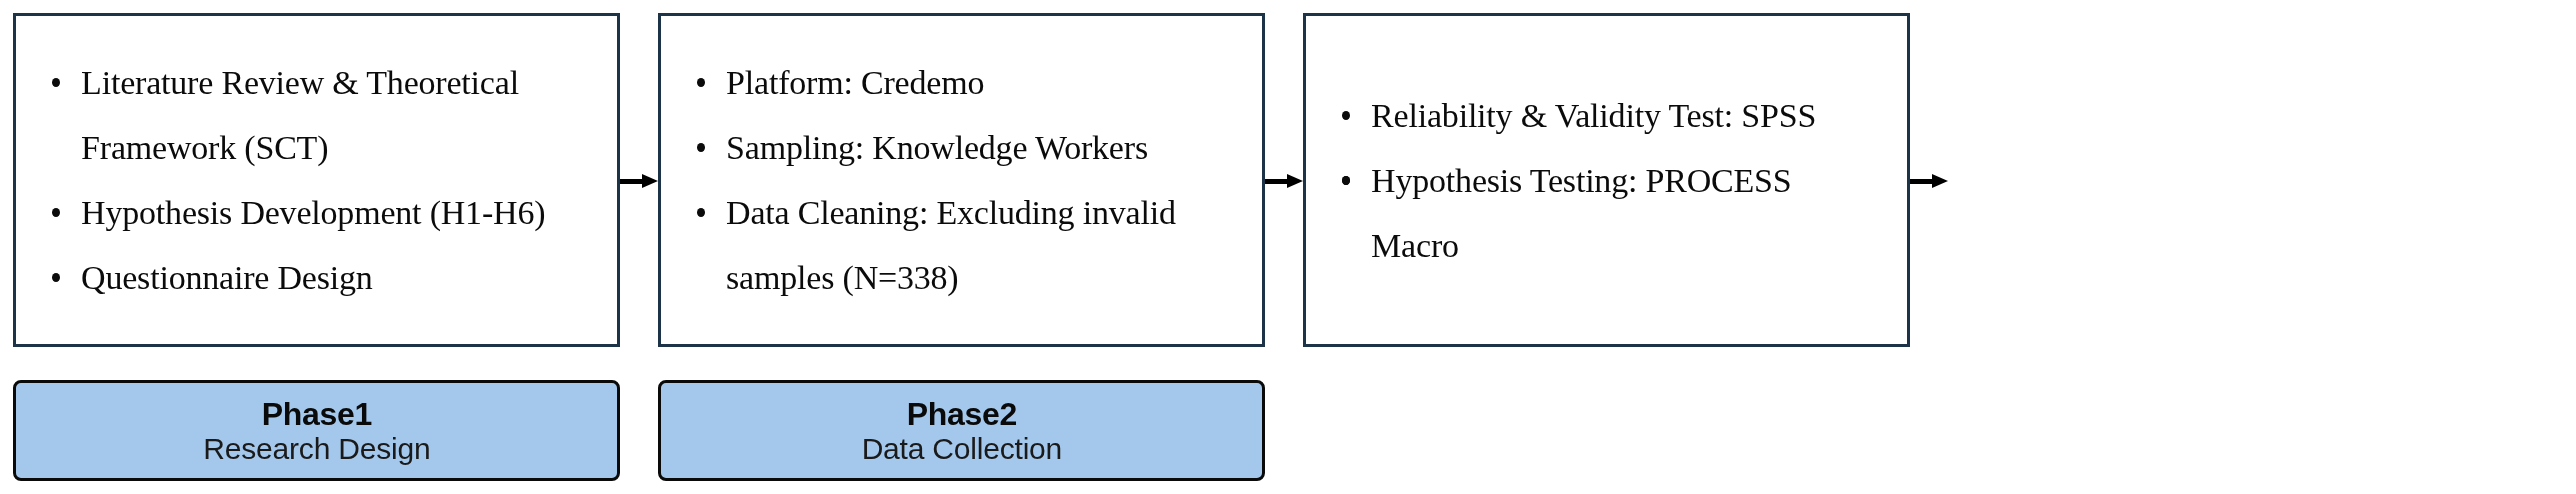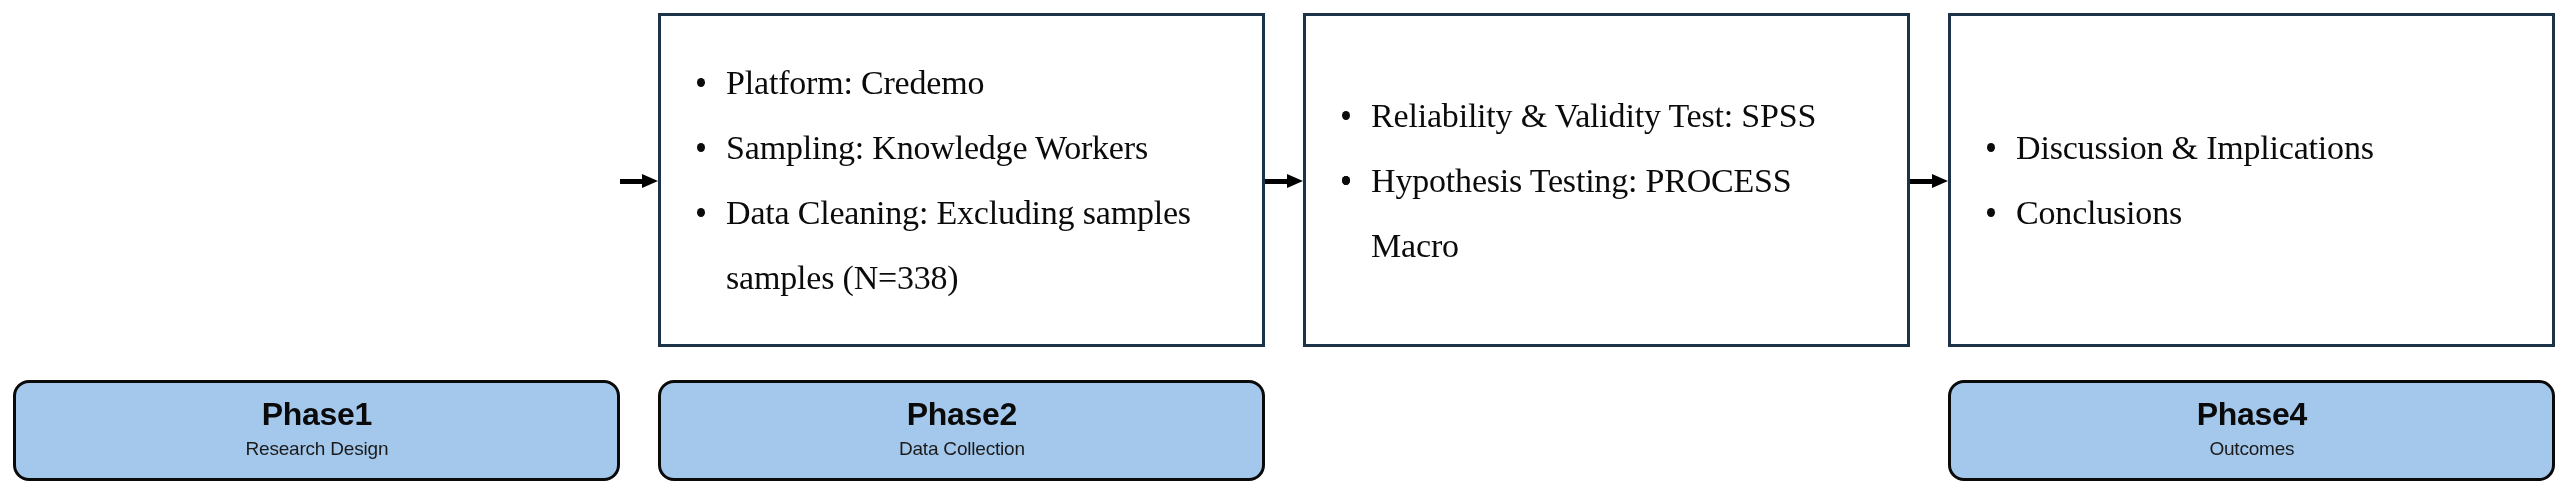--- a/index.html
+++ b/index.html
@@ -122,51 +122,65 @@
   
   .phase-box {
     position: absolute;
     left: 0;
     top: 380px;
     width: 607px;
     height: 101px;
     box-sizing: border-box;
     background: #a4c8ec;
     border: 3.6px solid #0a0a0a;
-    border-radius: 16px;
+    border-radius: 8px;
     display: flex;
     flex-direction: column;
     align-items: center;
     justify-content: center;
     font-family: "Liberation Sans", "DejaVu Sans", sans-serif;
   }
   .phase-title {
     font-size: 32px;
     font-weight: bold;
     color: #0a0a0a;
     line-height: 35px;
     letter-spacing: -0.3px;
   }
   .phase-subtitle {
-    font-size: 19px;
+    font-size: 30px;
     font-weight: normal;
     color: #1a1a1a;
     line-height: 33px;
     letter-spacing: -0.2px;
   }
 </style>
 </head>
 <body>
 
 <div id="flowchart">
   <div class="columns">
 
     <div class="lead-pad"></div>
 
     <div class="column">
+      <div class="content-box">
+        <ul class="bullet-list">
+          <li class="bullet-item">
+            <span class="cont">Literature Review &amp; Theoretical</span>
+            <span class="cont">Framework (SCT)</span>
+          </li>
+          <li class="bullet-item">
+            <span class="cont">Hypothesis Development (H1-H6)</span>
+          </li>
+          <li class="bullet-item">
+            <span class="cont">Questionnaire Design</span>
+          </li>
+        </ul>
+      </div>
       <div class="phase-box">
         <div class="phase-title">Phase1</div>
         <div class="phase-subtitle">Research Design</div>
       </div>
     </div>
 
     <div class="gap">
       <div class="arrow">
         <div class="shaft"></div>
         <div class="head"></div>
@@ -176,21 +190,21 @@
     <div class="column">
       <div class="content-box">
         <ul class="bullet-list">
           <li class="bullet-item">
             <span class="cont">Platform: Credemo</span>
           </li>
           <li class="bullet-item">
             <span class="cont">Sampling: Knowledge Workers</span>
           </li>
           <li class="bullet-item">
-            <span class="cont">Data Cleaning: Excluding samples</span>
+            <span class="cont">Data Cleaning: Excluding invalid</span>
             <span class="cont">samples (N=338)</span>
           </li>
         </ul>
       </div>
       <div class="phase-box">
         <div class="phase-title">Phase2</div>
         <div class="phase-subtitle">Data Collection</div>
       </div>
     </div>
 
@@ -218,33 +232,19 @@
     </div>
 
     <div class="gap">
       <div class="arrow">
         <div class="shaft"></div>
         <div class="head"></div>
       </div>
     </div>
 
     <div class="column">
-      <div class="content-box">
-        <ul class="bullet-list">
-          <li class="bullet-item">
-            <span class="cont">Discussion &amp; Implications</span>
-          </li>
-          <li class="bullet-item">
-            <span class="cont">Conclusions</span>
-          </li>
-        </ul>
-      </div>
-      <div class="phase-box">
-        <div class="phase-title">Phase4</div>
-        <div class="phase-subtitle">Outcomes</div>
-      </div>
     </div>
 
     <div class="trail-pad"></div>
 
   </div>
 </div>
 
 
 </body></html>

